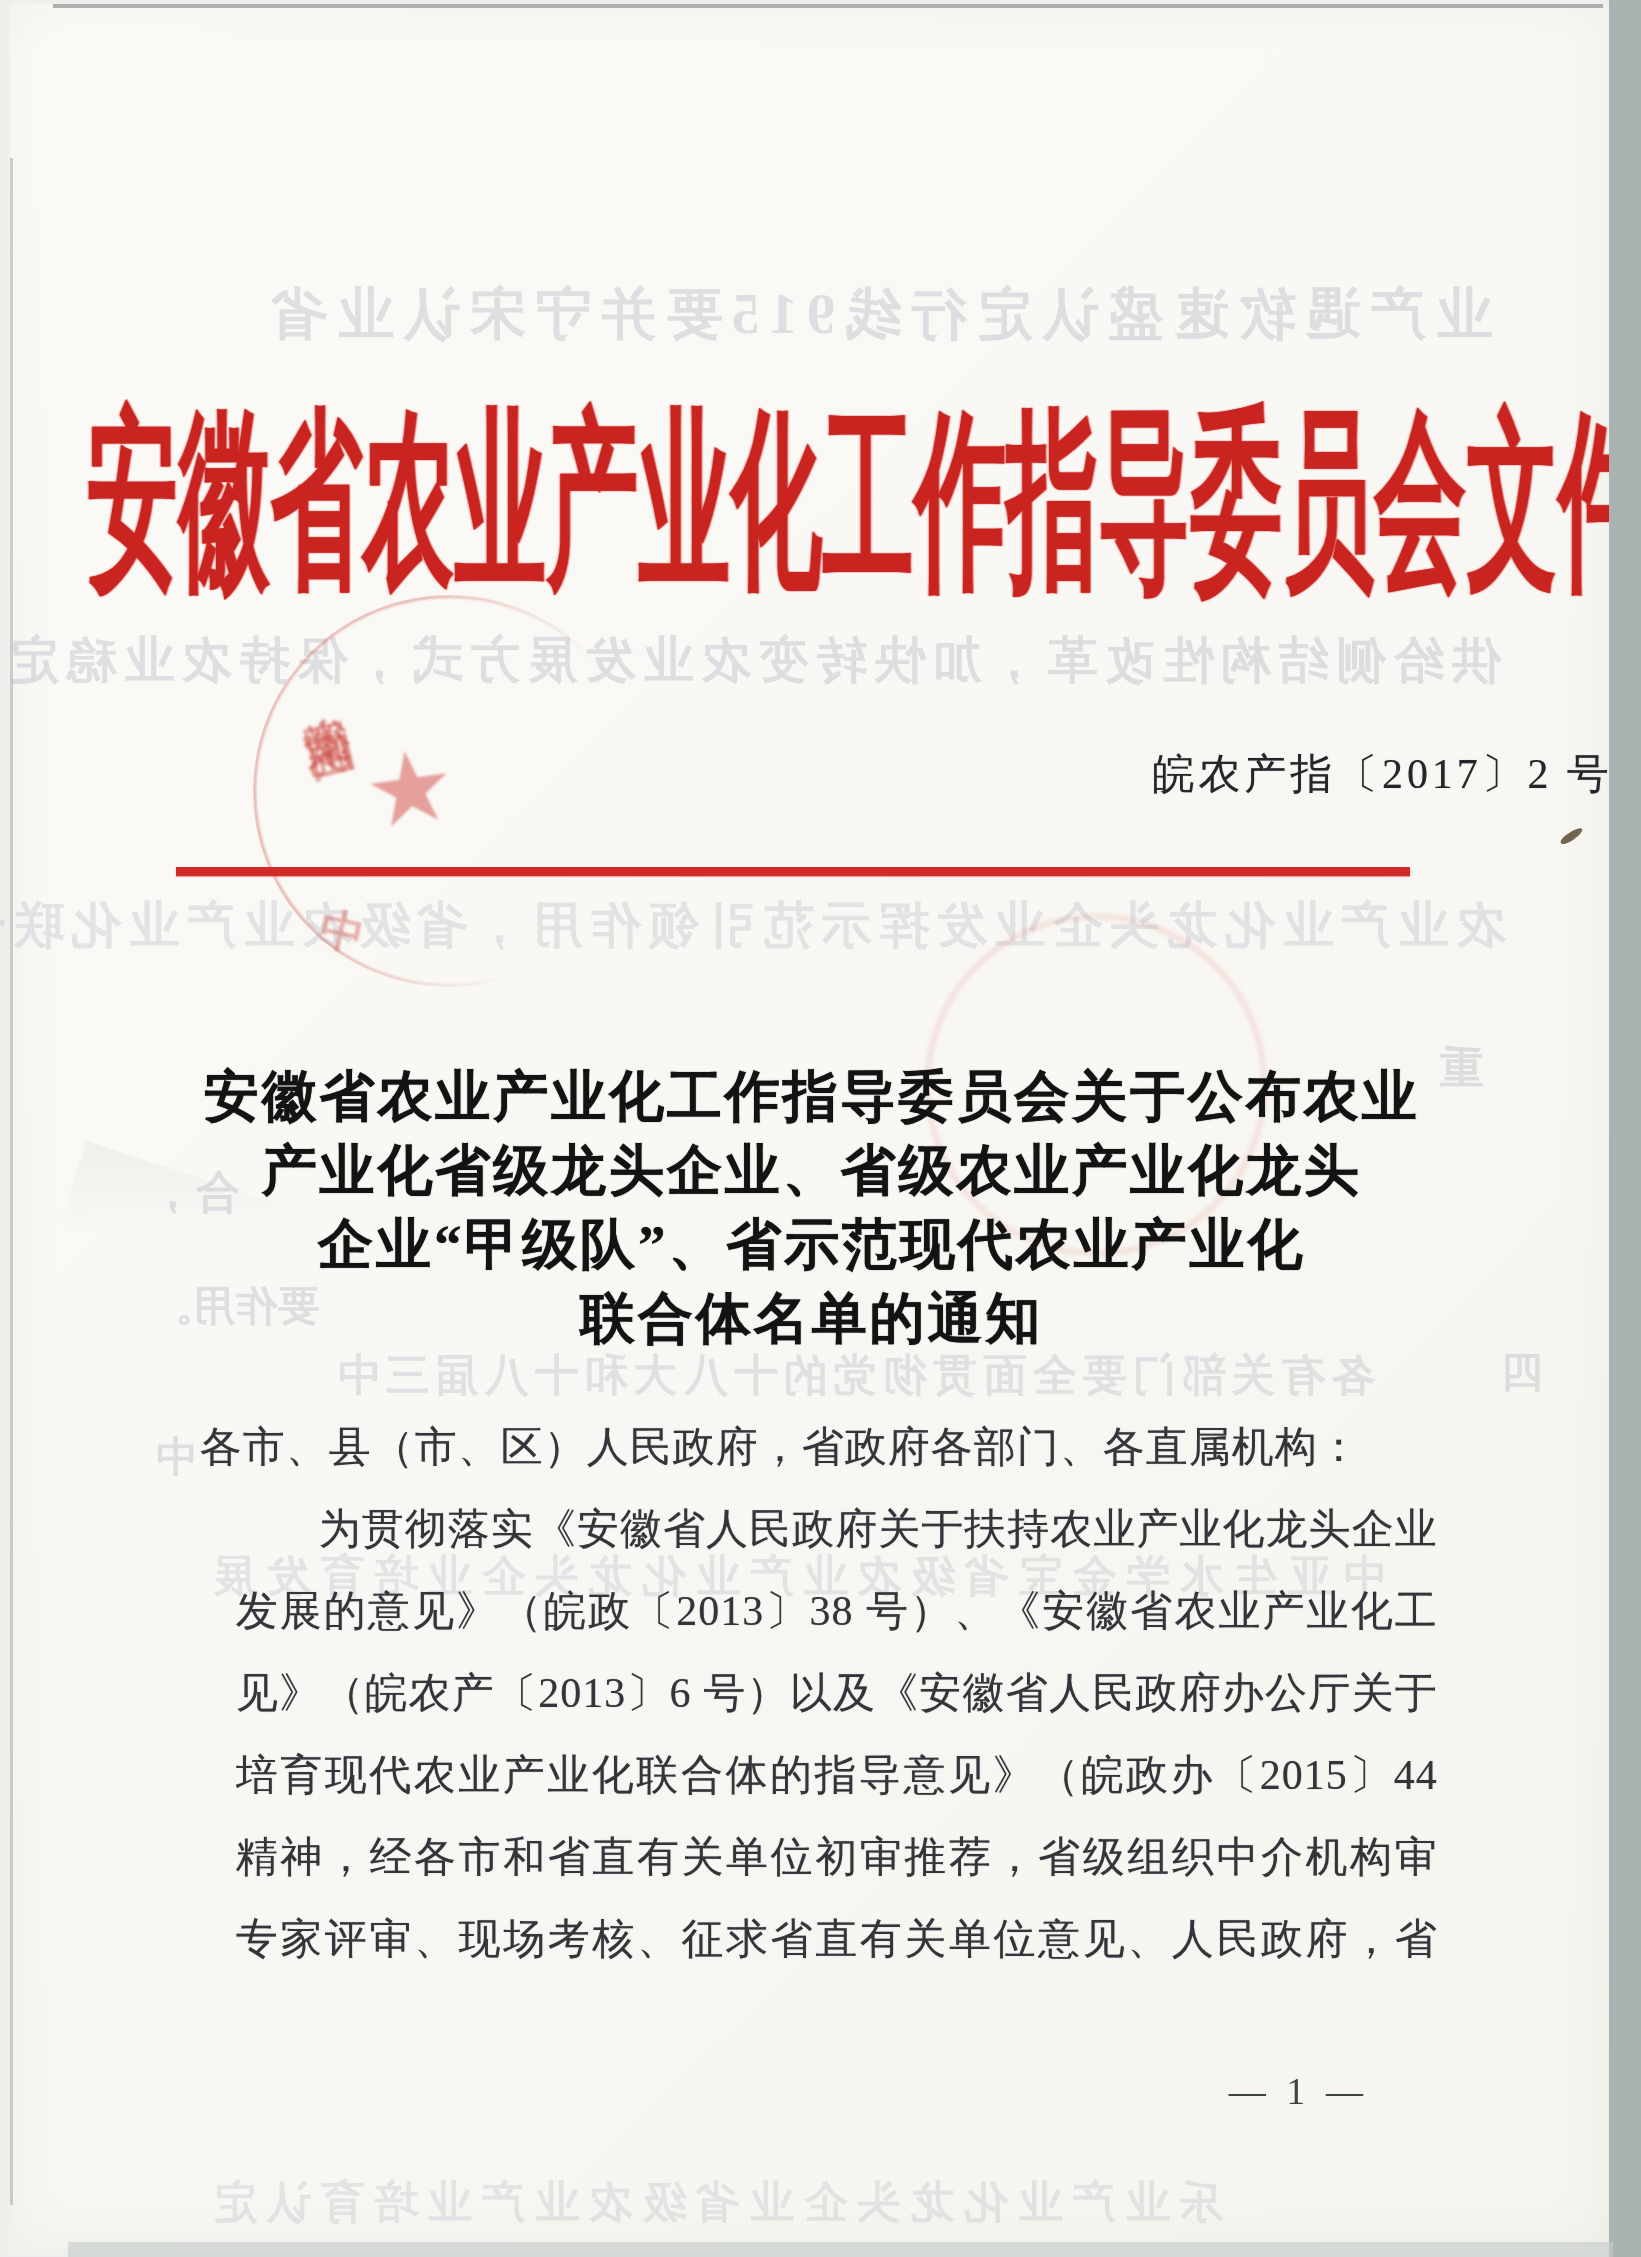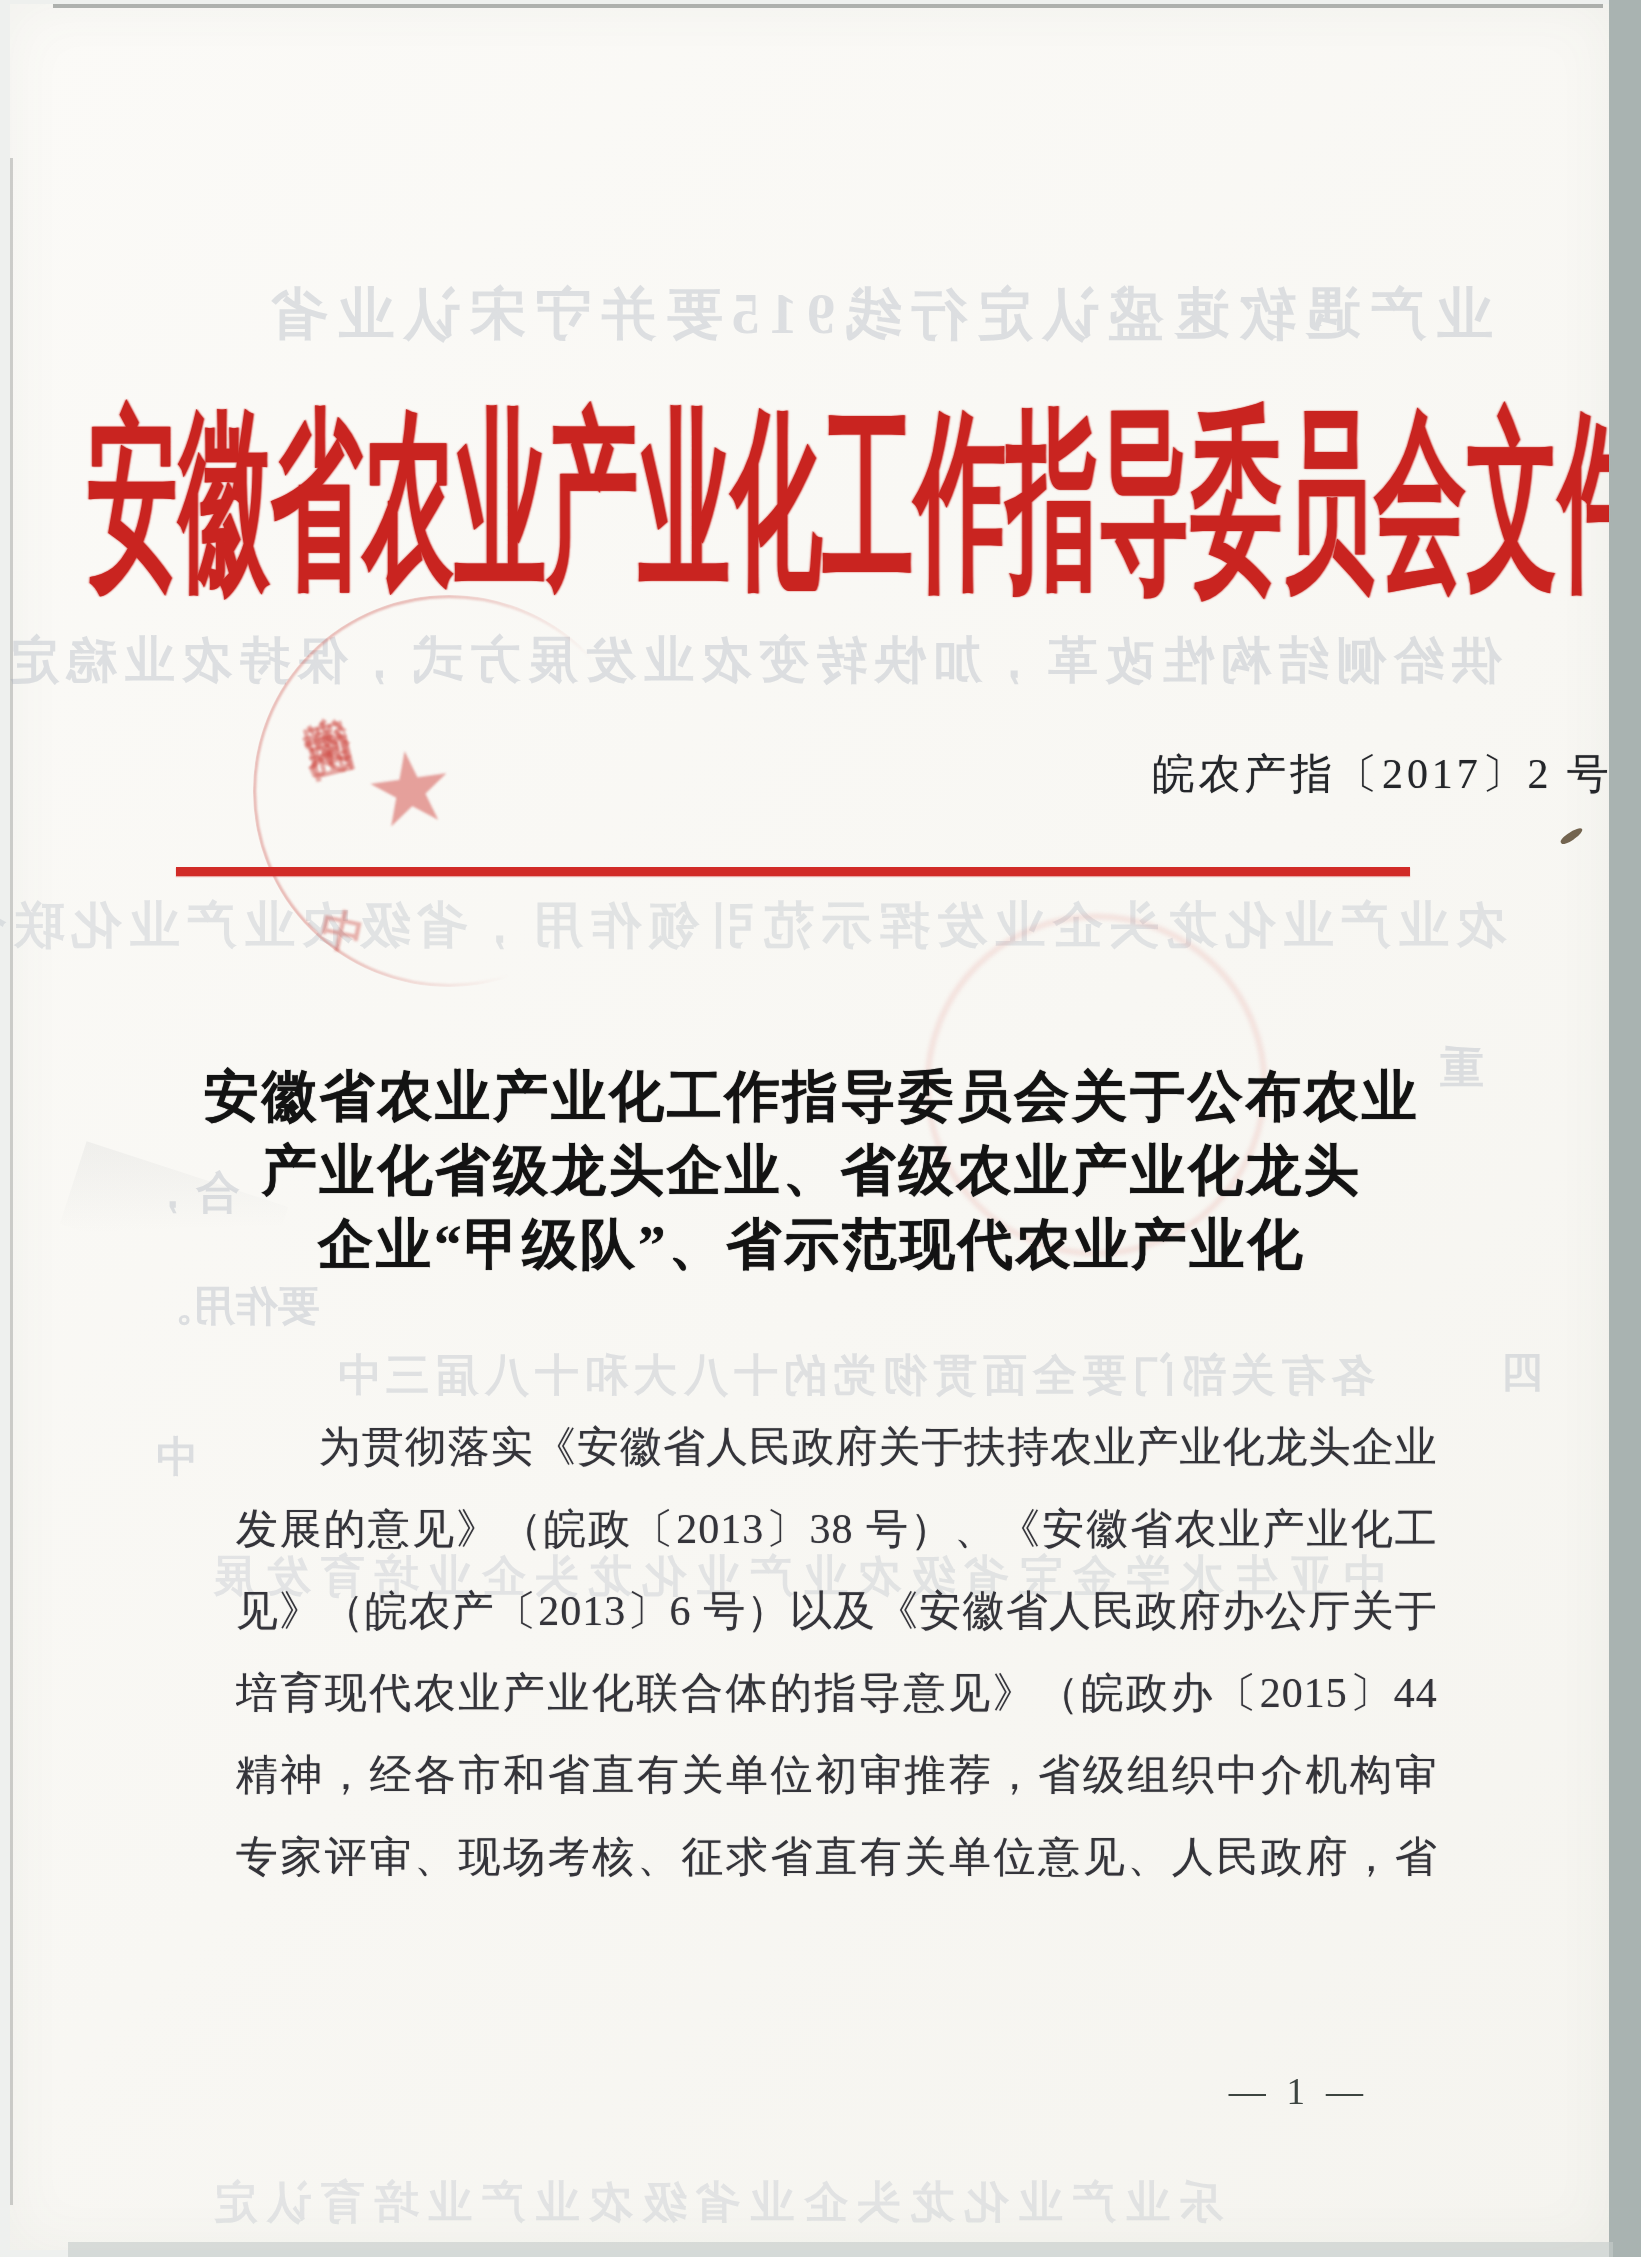--- a/index.html
+++ b/index.html
@@ -102,23 +102,25 @@
   <div class="red-header">安徽省农业产业化工作指导委员会文件</div>
 
   <div class="doc-number">皖农产指〔2017〕2 号</div>
 
   <div class="red-rule"></div>
 
   <div class="title-block">
     <div>安徽省农业产业化工作指导委员会关于公布农业</div>
     <div>产业化省级龙头企业、省级农业产业化龙头</div>
     <div>企业“甲级队”、省示范现代农业产业化</div>
+    <div>联合体名单的通知</div>
   </div>
 
   <div class="body-block">
+    <div class="body-line">各市、县（市、区）人民政府，省政府各部门、各直属机构：</div>
     <div class="body-line justify indent">为贯彻落实《安徽省人民政府关于扶持农业产业化龙头企业</div>
     <div class="body-line justify">发展的意见》（皖政〔2013〕38 号）、《安徽省农业产业化工作指</div>
     <div class="body-line justify">见》（皖农产〔2013〕6 号）以及《安徽省人民政府办公厅关于</div>
     <div class="body-line justify">培育现代农业产业化联合体的指导意见》（皖政办〔2015〕44 号）</div>
     <div class="body-line justify">精神，经各市和省直有关单位初审推荐，省级组织中介机构审核、</div>
     <div class="body-line justify">专家评审、现场考核、征求省直有关单位意见、人民政府，省农</div>
   </div>
 
   <div class="page-number">— 1 —</div>
 

